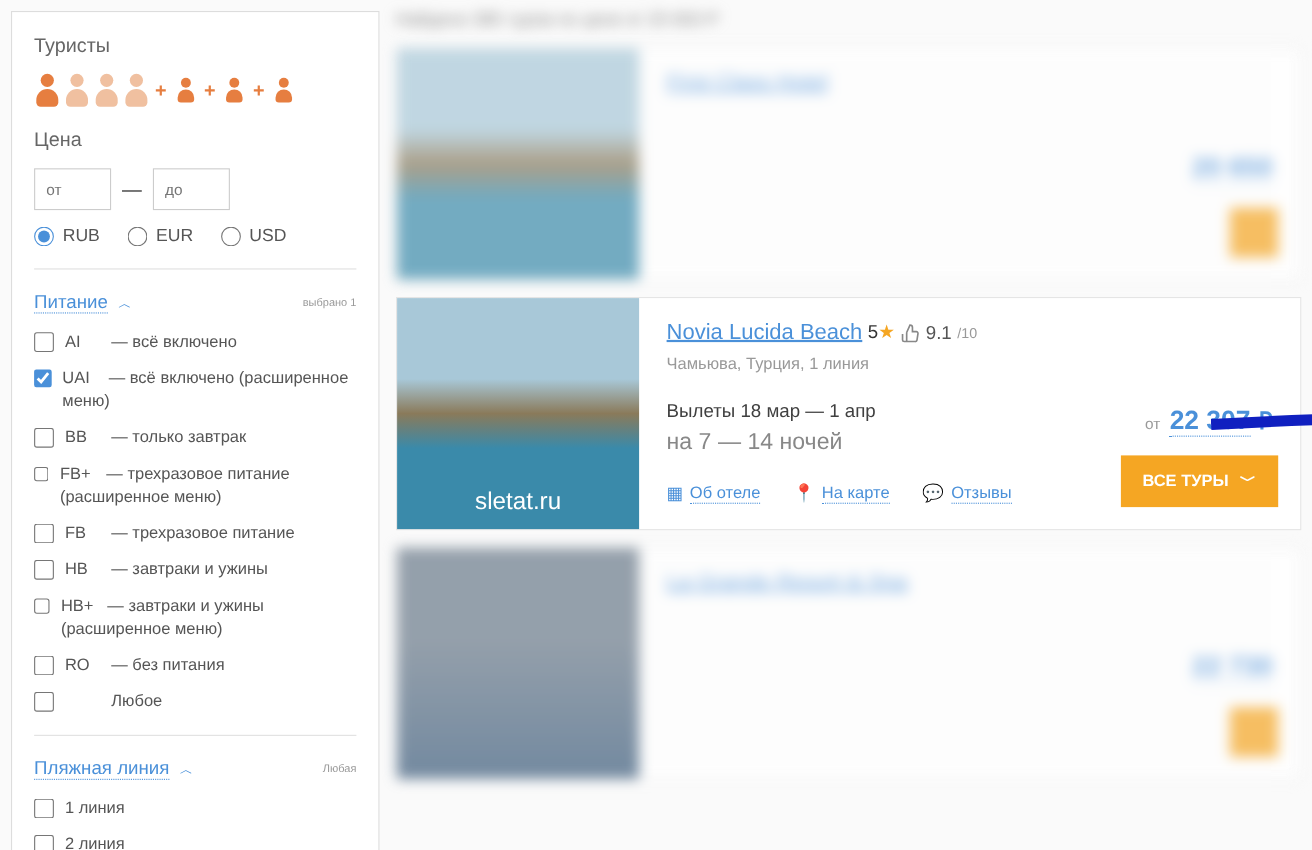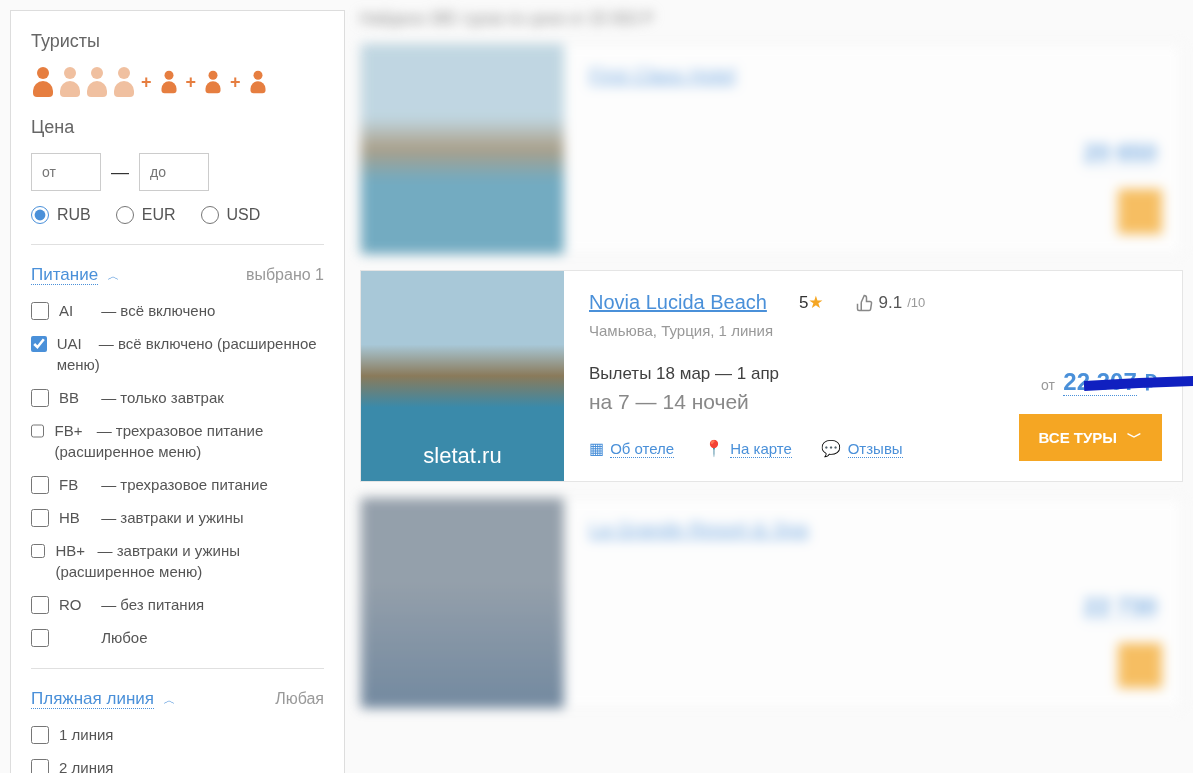--- a/index.html
+++ b/index.html
@@ -25,38 +25,38 @@
 
 .currency-row { display: flex; gap: 25px; }
 .radio-item { display: flex; align-items: center; gap: 8px; cursor: pointer; }
 .radio-item input { width: 18px; height: 18px; accent-color: #4a90d9; }
 .radio-item span { color: #555; font-size: 16px; }
 
 .divider { border-top: 1px solid #e0e0e0; margin: 20px 0; }
 
 .filter-header { display: flex; justify-content: space-between; align-items: center; margin-bottom: 15px; }
 .filter-link { color: #4a90d9; font-size: 17px; text-decoration: none; border-bottom: 1px dotted #4a90d9; }
-.filter-hint { color: #999; font-size: 16px; }
+.filter-hint { color: #999; font-size: 10px; }
 .chevron { color: #4a90d9; font-size: 12px; margin-left: 5px; }
 
 .checkbox-list { display: flex; flex-direction: column; gap: 12px; }
 .checkbox-item { display: flex; align-items: flex-start; gap: 10px; }
 .checkbox-item input { width: 18px; height: 18px; margin-top: 2px; accent-color: #4a90d9; }
 .checkbox-label { color: #555; font-size: 15px; line-height: 1.4; }
 .checkbox-abbr { display: inline-block; min-width: 38px; }
 
 .results-header { color: #888; filter: blur(6px); margin-bottom: 15px; font-size: 16px; }
 
 .hotel-card { display: flex; background: #fff; border: 1px solid #e5e5e5; margin-bottom: 15px; position: relative; }
 .hotel-card.blurred { filter: blur(6px); opacity: 0.7; }
-.hotel-img { width: 203px; height: 210px; background: linear-gradient(to bottom, #a8c8d8 35%, #8a7a5a 50%, #3a8aaa 65%); position: relative; padding-left: 12px; }
+.hotel-img { width: 220px; height: 210px; background: linear-gradient(to bottom, #a8c8d8 35%, #8a7a5a 50%, #3a8aaa 65%); position: relative; padding-left: 12px; }
 .hotel-img.blue { background: linear-gradient(to bottom, #6a7a8a 40%, #3a5a7a 100%); }
 .watermark { position: absolute; bottom: 12px; left: 50%; transform: translateX(-50%); color: #fff; font-size: 22px; }
 .hotel-body { flex: 1; padding: 20px 25px; position: relative; }
-.hotel-name-row { display: flex; align-items: center; gap: 32px; margin-bottom: 8px; }
+.hotel-name-row { display: flex; gap: 5px; margin-bottom: 8px; }
 .hotel-name { color: #4a90d9; font-size: 20px; text-decoration: underline; }
 .hotel-stars { color: #333; font-size: 17px; }
 .star { color: #f5a623; }
 .hotel-rating { display: flex; align-items: center; gap: 5px; color: #555; font-size: 17px; }
 .rating-max { color: #999; font-size: 13px; }
 .hotel-location { color: #999; font-size: 15px; margin-bottom: 25px; }
 .hotel-dates { color: #404040; font-size: 17px; margin-bottom: 6px; }
 .hotel-nights { color: #888; font-size: 21px; margin-bottom: 25px; }
 .hotel-links { display: flex; gap: 30px; align-items: center; }
 .hotel-link { display: flex; align-items: center; gap: 6px; color: #4a90d9; font-size: 15px; cursor: pointer; }

